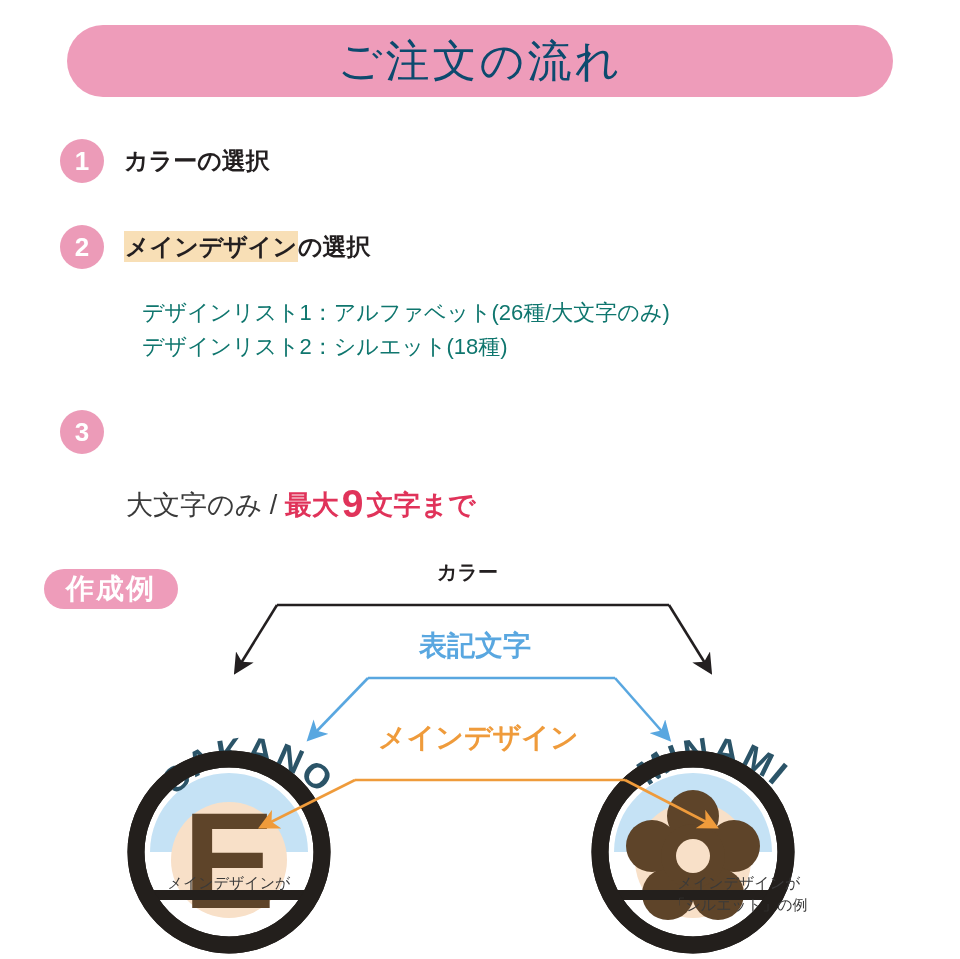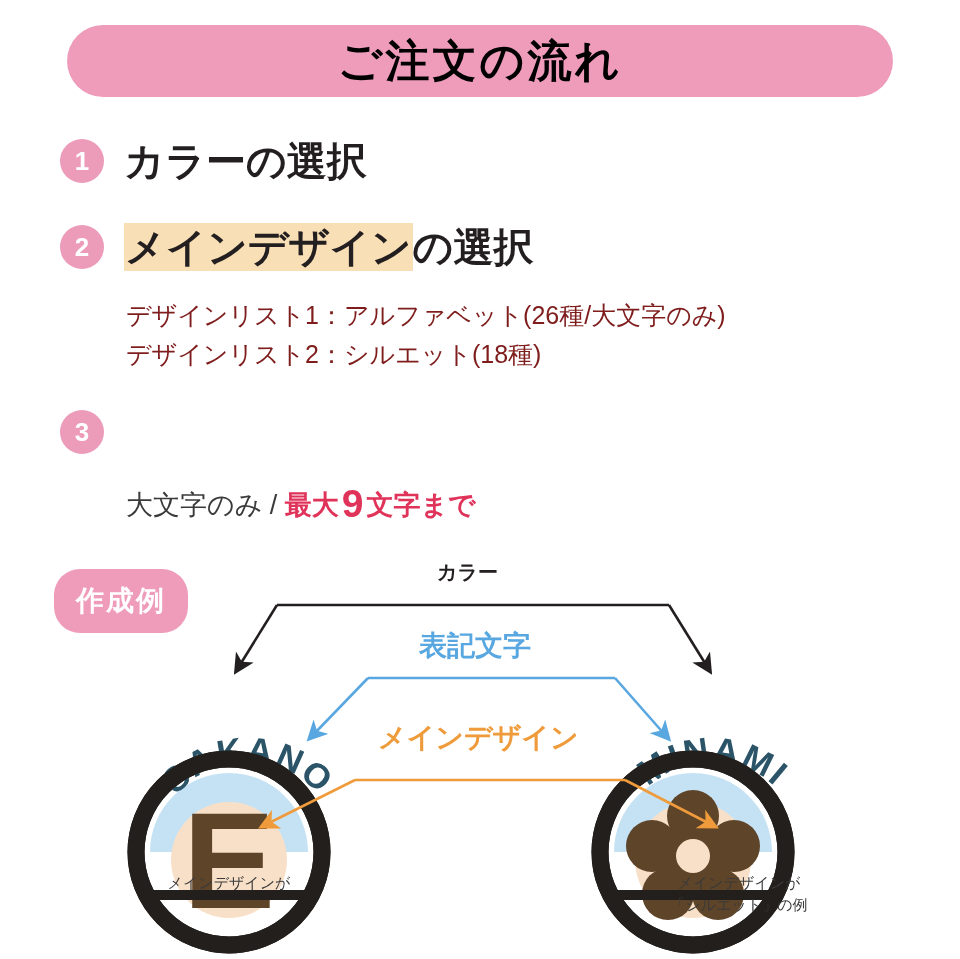--- a/index.html
+++ b/index.html
@@ -23,23 +23,23 @@
     top: 25px;
     width: 826px;
     height: 72px;
     background: #ee9cba;
     border-radius: 36px;
     display: flex;
     align-items: center;
     justify-content: center;
   }
   .banner-title {
-    color: #000000;
+    color: #0c4a6e;
     font-size: 44px;
-    font-weight: bold;
+    font-weight: normal;
     letter-spacing: 3px;
     line-height: 1;
   }
 
   
   .step {
     position: absolute;
     display: flex;
     align-items: center;
   }
@@ -52,21 +52,21 @@
     font-size: 26px;
     font-weight: bold;
     display: flex;
     align-items: center;
     justify-content: center;
     flex: none;
     line-height: 1;
   }
   .step-title {
     margin-left: 20px;
-    font-size: 40px;
+    font-size: 24px;
     font-weight: bold;
     color: #231f20;
     white-space: nowrap;
     line-height: 1;
   }
   .hl-orange {
     background: #f8dfb6;
     padding: 2px 1px;
     box-decoration-break: clone;
   }
@@ -75,24 +75,24 @@
     padding: 2px 1px;
     box-decoration-break: clone;
   }
 
   .step1 { left: 60px; top: 139px; }
   .step2 { left: 60px; top: 225px; }
   .step3 { left: 60px; top: 410px; }
 
   .detail-lines {
     position: absolute;
-    left: 126px;
+    left: 142px;
     top: 296px;
-    font-size: 25px;
-    color: #7f1d1d;
+    font-size: 22px;
+    color: #0f766e;
     line-height: 1.55;
   }
   .detail-lines div { white-space: nowrap; }
 
   .note-line {
     position: absolute;
     left: 126px;
     top: 484px;
     font-size: 27px;
     color: #3a3a3a;
@@ -108,24 +108,24 @@
     color: #e0335a;
     font-weight: bold;
     font-size: 39px;
     vertical-align: -3px;
     padding: 0 3px;
   }
 
   
   .badge-example {
     position: absolute;
-    left: 54px;
+    left: 44px;
     top: 569px;
     width: 134px;
-    height: 64px;
+    height: 40px;
     border-radius: 26px;
     background: #ee9cba;
     display: flex;
     align-items: center;
     justify-content: center;
   }
   .badge-example span {
     color: #ffffff;
     font-size: 28px;
     font-weight: bold;

